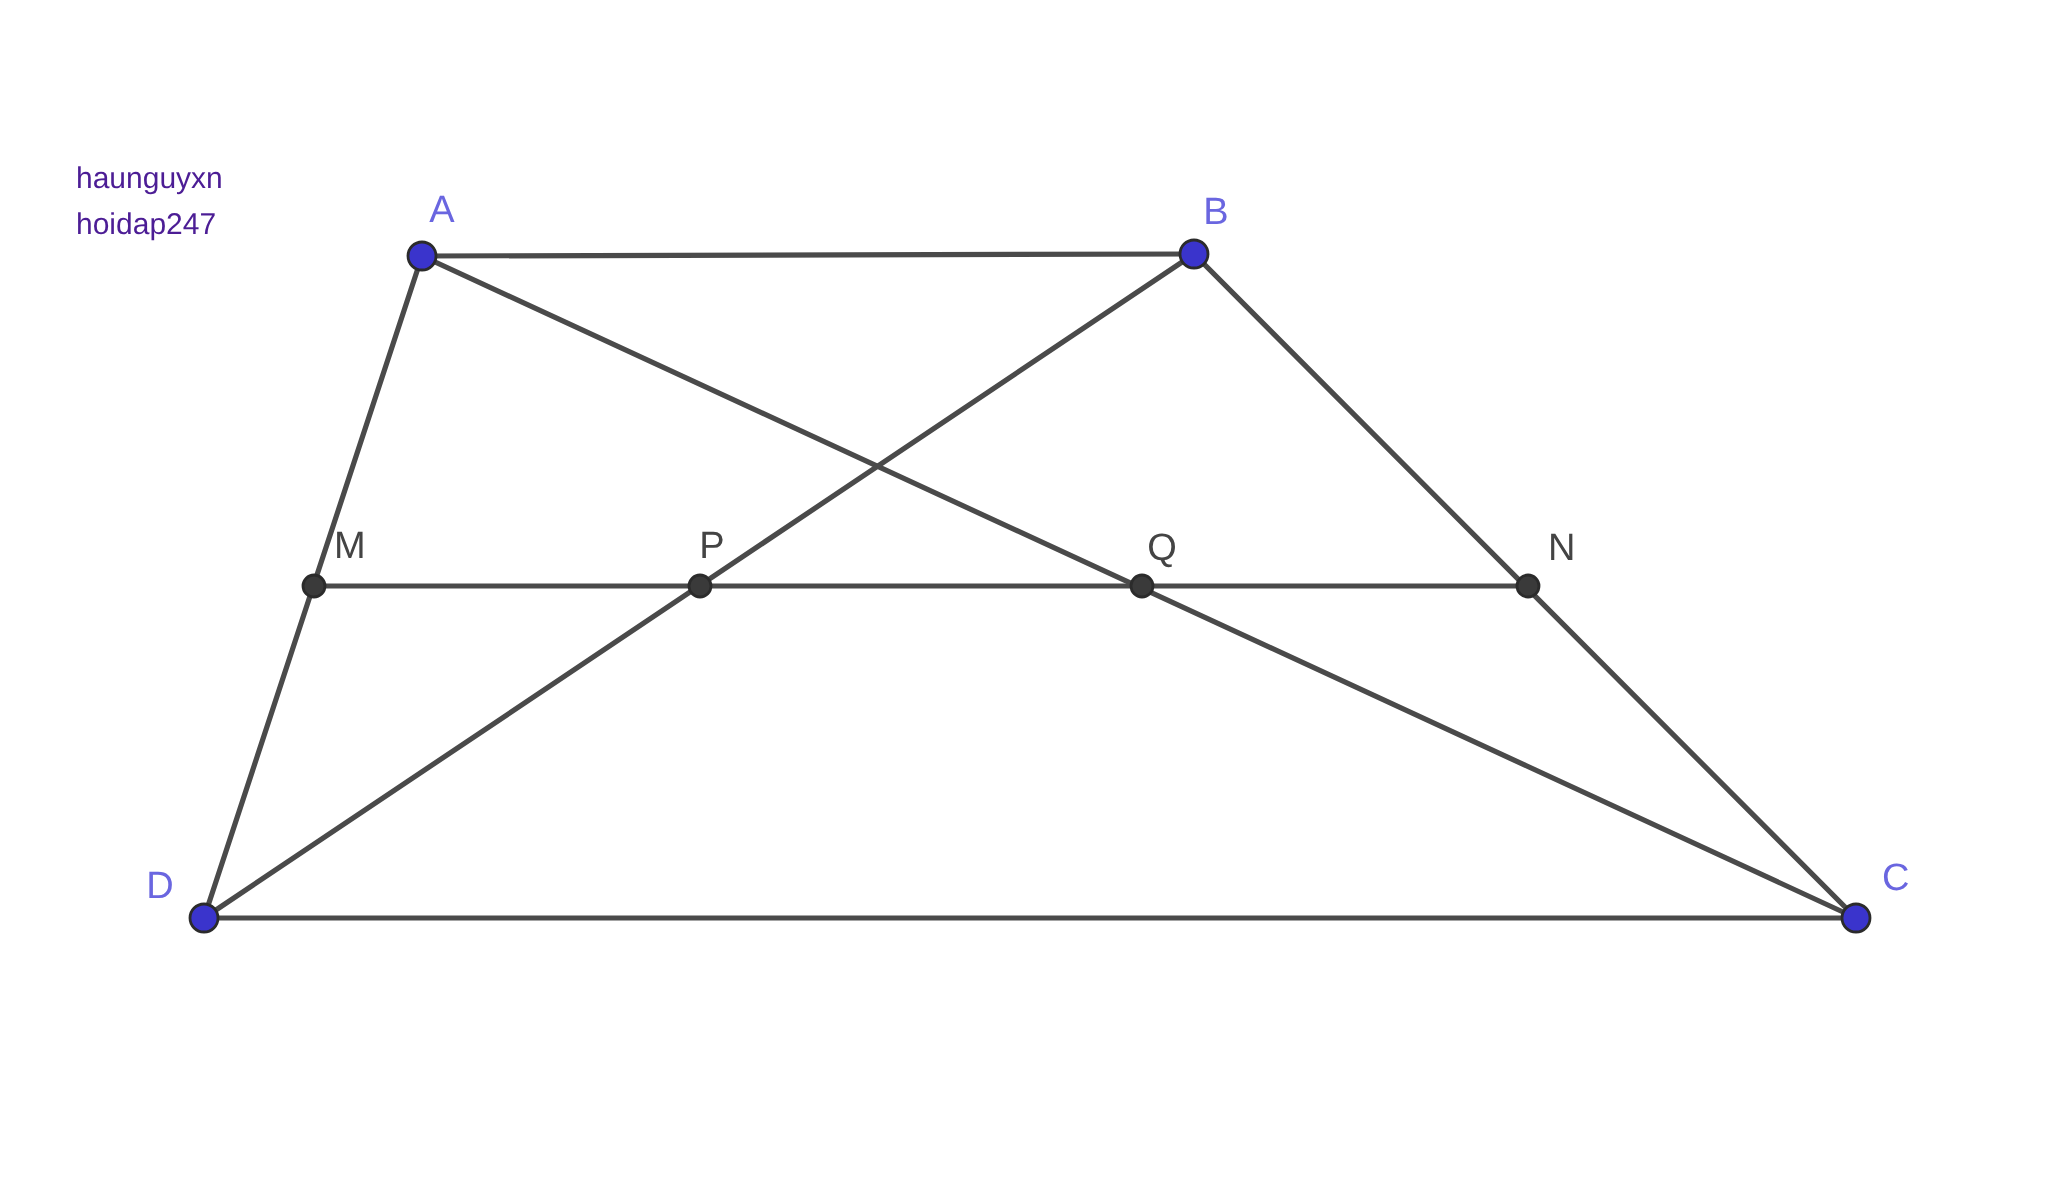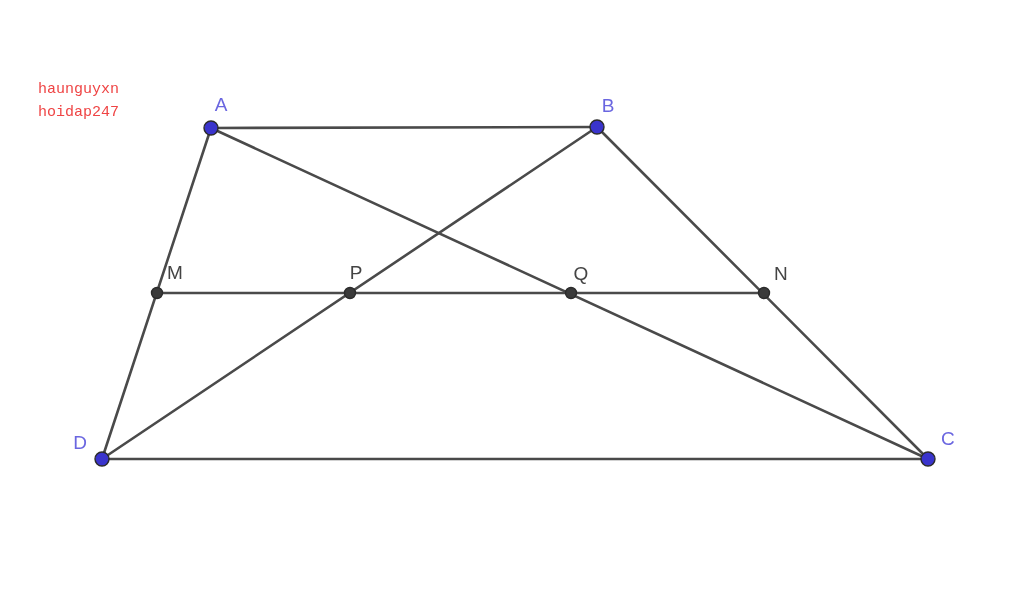--- a/index.html
+++ b/index.html
@@ -27,24 +27,24 @@
     left: 0;
     top: 0;
     width: 1024px;
     height: 590px;
     display: block;
   }
   .watermark {
     position: absolute;
     left: 38px;
     top: 78px;
-    font-family: Liberation Mono, monospace;
+    font-family: Liberation Sans, sans-serif;
     font-size: 15px;
     line-height: 23px;
-    color: #ef4444;
+    color: #4c1d95;
     white-space: nowrap;
     user-select: none;
   }
   .watermark div { display: block; }
 </style>
 </head>
 <body>
 
 <div id="canvas-wrap">
 

